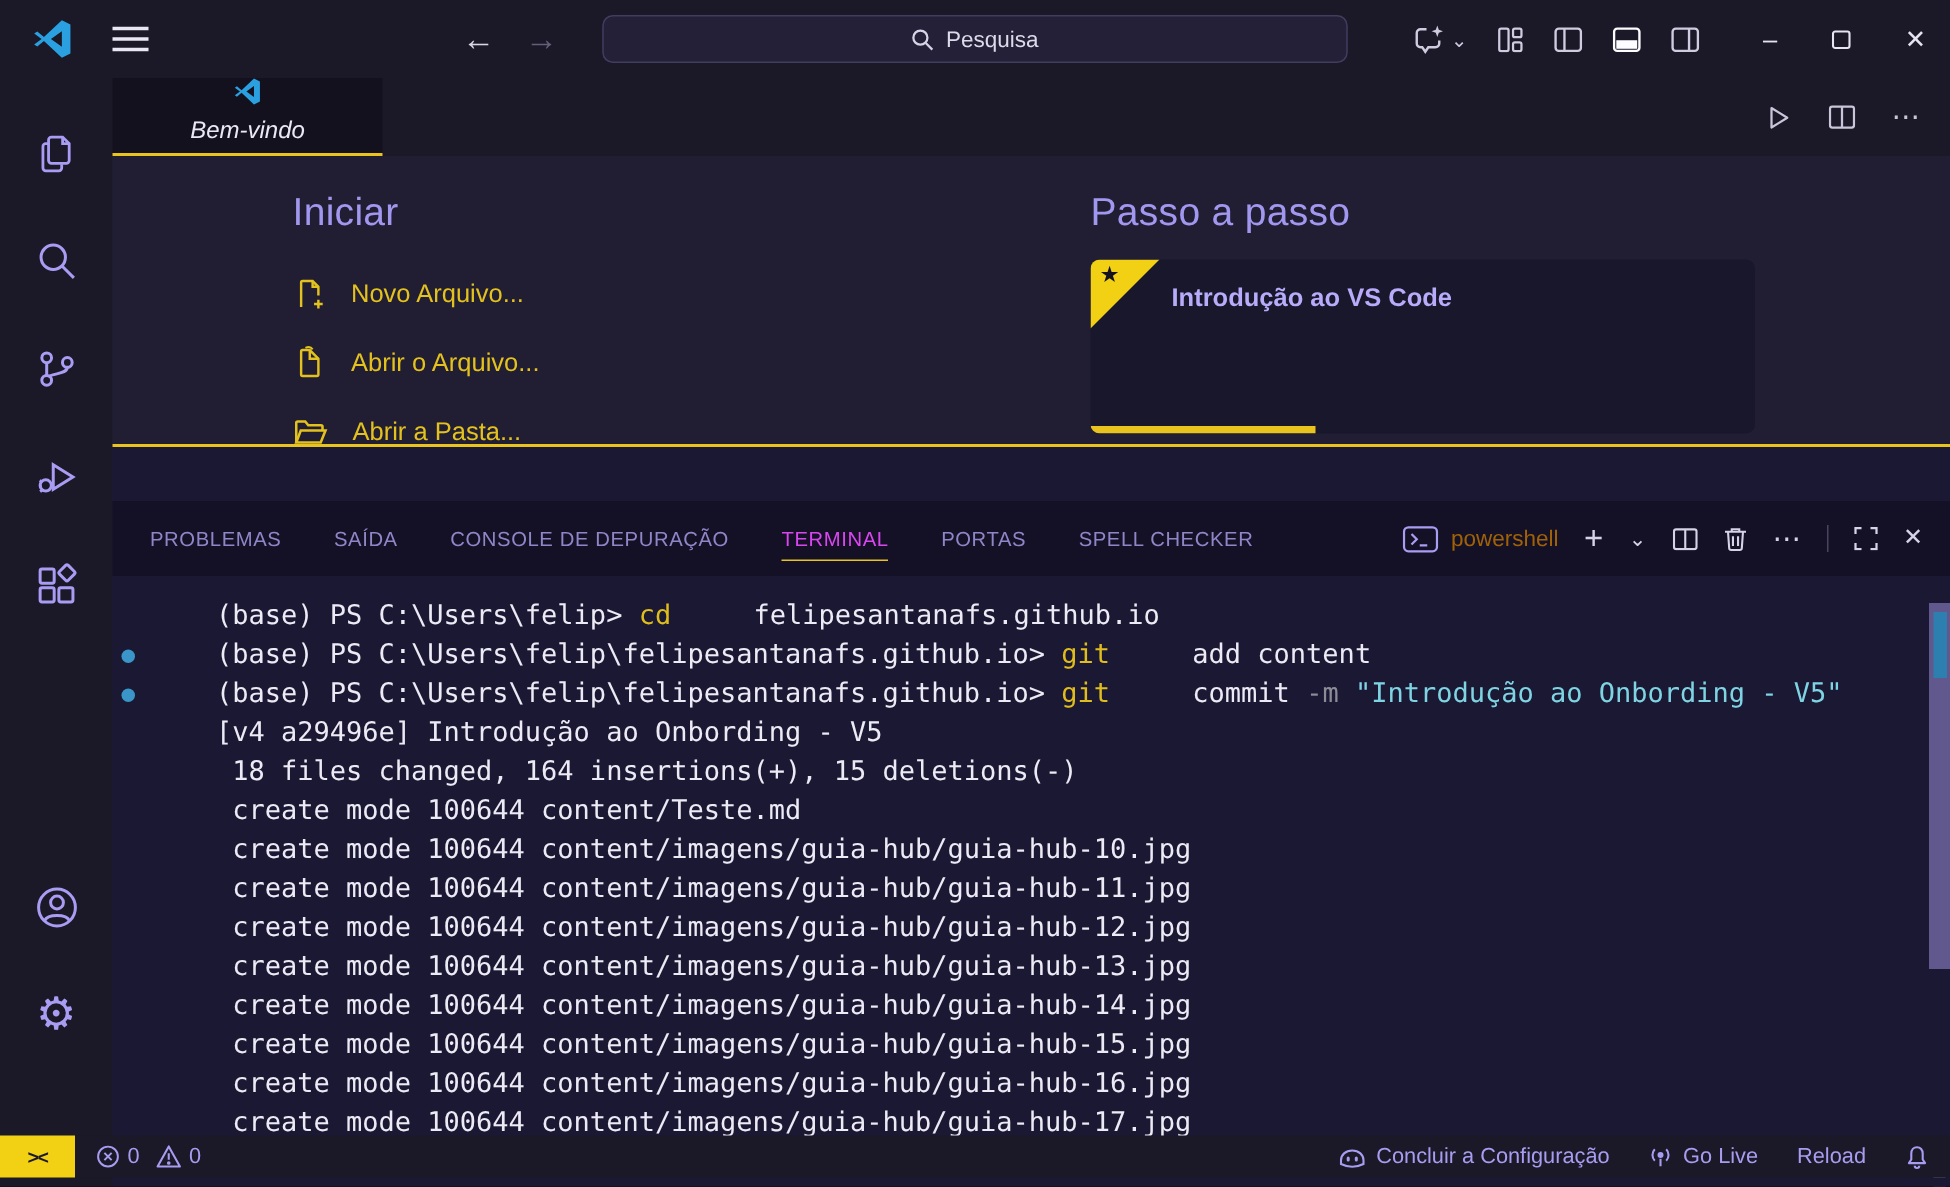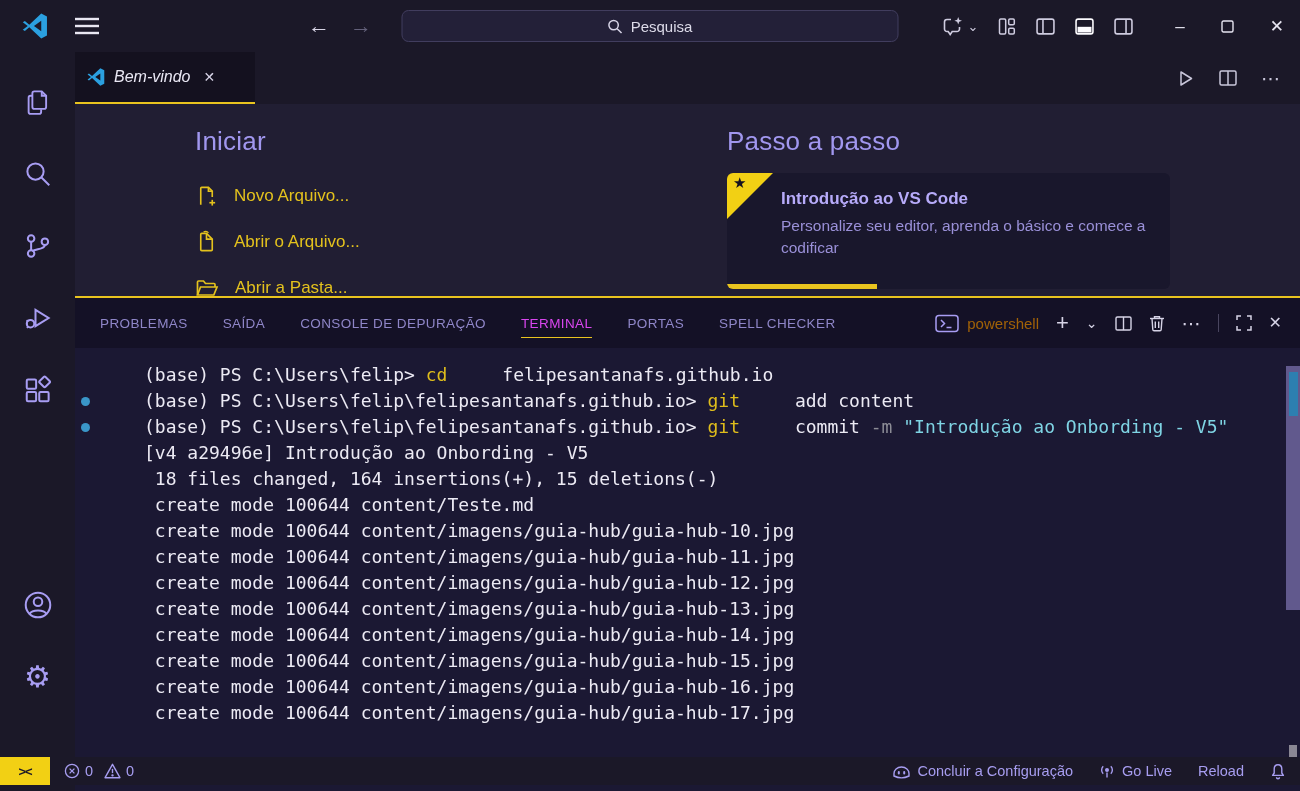--- a/index.html
+++ b/index.html
@@ -42,21 +42,21 @@
   .ab-icon { height:72px; display:flex; align-items:center; justify-content:center; width:100%; color:#a89df3; cursor:pointer; }
   .ab-bottom { margin-top:auto; margin-bottom:78px; display:flex; flex-direction:column; align-items:center; }
   .gear-glyph { font-size:30px; line-height:1; }
 
   .content { flex:1; display:flex; flex-direction:column; min-width:0; }
 
   
   .tabbar { height:52px; background:#1b1828; display:flex; align-items:stretch; }
   .tab {
     width:180px; background:#14111f; border-bottom:2px solid #e9c41f;
-    display:flex; align-items:center; gap:9px; padding:0 12px; cursor:pointer;
+    display:flex; align-items:center; gap:9px; padding:0 12px; cursor:pointer;flex-direction:column;
   }
   .tab-label { font-style:italic; font-size:16px; color:#eae8f4; white-space:nowrap; }
   .tab-close { color:#d6d3e6; font-size:14px; margin-left:4px; cursor:pointer; }
   .editor-actions { margin-left:auto; display:flex; align-items:center; gap:24px; padding-right:20px; color:#c9c6da; }
   .editor-actions > * { cursor:pointer; }
 
   
   .editor { height:192px; position:relative; background:#211e33; overflow:hidden; }
   .welcome-h { font-size:26px; font-weight:300; color:#a197ef; letter-spacing:.2px; }
   .start-col { position:absolute; left:120px; top:22px; }
@@ -69,21 +69,21 @@
   }
   .card-corner { position:absolute; top:0; left:0; width:0; height:0;
     border-top:46px solid #f2d014; border-right:46px solid transparent; }
   .card-star { position:absolute; top:1px; left:6px; color:#14111f; font-size:15px; }
   .card-title { font-size:17px; font-weight:bold; color:#b7abfa; margin-bottom:6px; }
   .card-desc { font-size:15.5px; color:#9a90d8; line-height:1.45; width:372px; }
   .card-progress { position:absolute; bottom:0; left:0; height:5px; width:150px; background:#e9c41f; }
 
   
   .panel { flex:1; display:flex; flex-direction:column; border-top:2px solid #e9c41f; background:#1b1833; min-height:0; }
-  .panel-header { height:50px; background:#141126; display:flex; align-items:center; padding-left:25px; flex-shrink:0; }
+  .panel-header { height:50px; background:#141126; display:flex; align-items:center; padding-left:25px; flex-shrink:0;margin-top:36px; }
   .panel-tab { font-size:13.5px; letter-spacing:.4px; color:#8f86c8; margin-right:35px; padding:7px 0 6px; border-bottom:1.5px solid transparent; cursor:pointer; white-space:nowrap; }
   .panel-tab.active { color:#d946ef; border-bottom-color:#e9c41f; }
   .panel-right { margin-left:auto; display:flex; align-items:center; gap:17px; padding-right:18px; color:#d6d3e6; }
   .panel-right > * { cursor:pointer; }
   .shell-chip { display:flex; align-items:center; gap:8px; color:#a16207; font-size:15px; }
   .glyph-btn { font-size:19px; line-height:1; color:#d6d3e6; }
   .v-divider { width:1px; height:18px; background:#49455f; cursor:default; }
 
   
   .terminal { flex:1; position:relative; padding:14px 0 0 0; overflow:hidden;
@@ -302,21 +302,20 @@
               <span>Abrir a Pasta...</span>
             </div>
           </div>
         </div>
         <div class="walk-col">
           <div class="welcome-h">Passo a passo</div>
           <div class="walk-card">
             <span class="card-corner"></span>
             <span class="card-star">★</span>
             <div class="card-title">Introdução ao VS Code</div>
-            <div class="card-desc">Personalize seu editor, aprenda o básico e comece a codificar</div>
             <span class="card-progress"></span>
           </div>
         </div>
       </div>
 
       <div class="panel">
         <div class="panel-header">
           <span id="panel-tabs" style="display:flex;align-items:center;">
               <span class="panel-tab">PROBLEMAS</span>
               <span class="panel-tab">SAÍDA</span>

